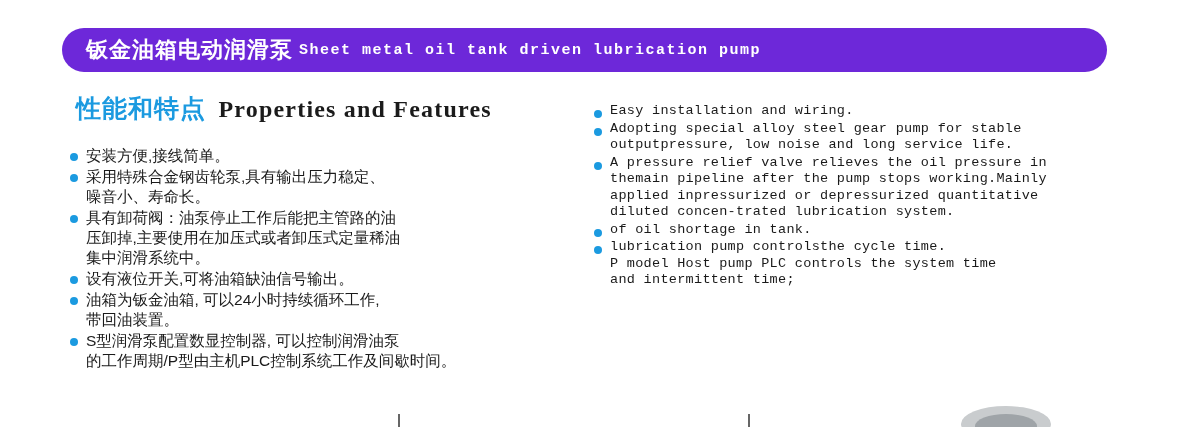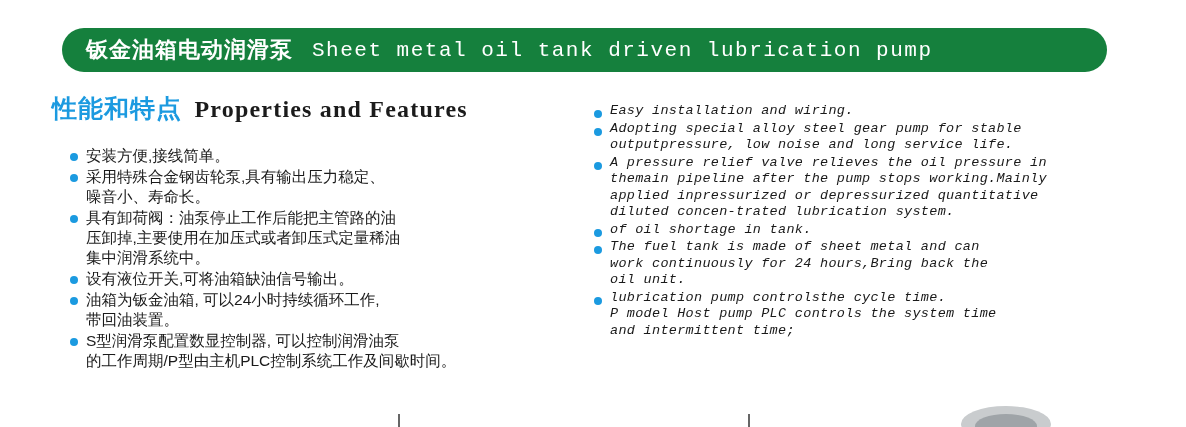--- a/index.html
+++ b/index.html
@@ -20,48 +20,48 @@
     height: 427px;
   }
 
   
   .banner {
     position: absolute;
     left: 62px;
     top: 28px;
     width: 1045px;
     height: 44px;
-    background: #15803d;
+    background: #6d28d9;
     border-radius: 22px;
     display: flex;
     align-items: center;
     box-sizing: border-box;
     padding-left: 24px;
   }
   .banner-cn {
     color: #ffffff;
     font-size: 22px;
     font-weight: bold;
     letter-spacing: 1px;
     white-space: nowrap;
   }
   .banner-en {
     color: #ffffff;
-    font-size: 21px;
-    font-weight: normal;
+    font-size: 15px;
+    font-weight: bold;
     font-family: "Liberation Mono", monospace;
     letter-spacing: 1.5px;
     white-space: nowrap;
-    margin-left: 19px;
+    margin-left: 6px;
   }
 
   
   .section-heading {
     position: absolute;
-    left: 52px;
+    left: 76px;
     top: 92px;
     white-space: nowrap;
   }
   .heading-cn {
     color: #1b9ae0;
     font-size: 25px;
     font-weight: bold;
     letter-spacing: 1px;
   }
   .heading-en {
@@ -130,21 +130,20 @@
     margin-bottom: 1px;
   }
   .col-right li::before {
     top: 5px;
     width: 7px;
     height: 7px;
   }
   .col-right li .line {
     display: block;
     white-space: nowrap;
-    font-style: italic;
   }
 
   
   .tick {
     position: absolute;
     width: 2px;
     background: #666666;
   }
   .tick-a { left: 398px; top: 414px; height: 13px; }
   .tick-b { left: 748px; top: 414px; height: 13px; }
@@ -223,25 +222,20 @@
       <li>
         <span class="line">A pressure relief valve relieves the oil pressure in</span>
         <span class="line">themain pipeline after the pump stops working.Mainly</span>
         <span class="line">applied inpressurized or depressurized quantitative</span>
         <span class="line">diluted concen-trated lubrication system.</span>
       </li>
       <li>
         <span class="line">of oil shortage in tank.</span>
       </li>
       <li>
-        <span class="line">The fuel tank is made of sheet metal and can</span>
-        <span class="line">work continuously for 24 hours,Bring back the</span>
-        <span class="line">oil unit.</span>
-      </li>
-      <li>
         <span class="line">lubrication pump controlsthe cycle time.</span>
         <span class="line">P model Host pump PLC controls the system time</span>
         <span class="line">and intermittent time;</span>
       </li>
     </ul>
   </div>
 
   <div class="tick tick-a"></div>
   <div class="tick tick-b"></div>
   <div class="bottom-ellipse"></div>

